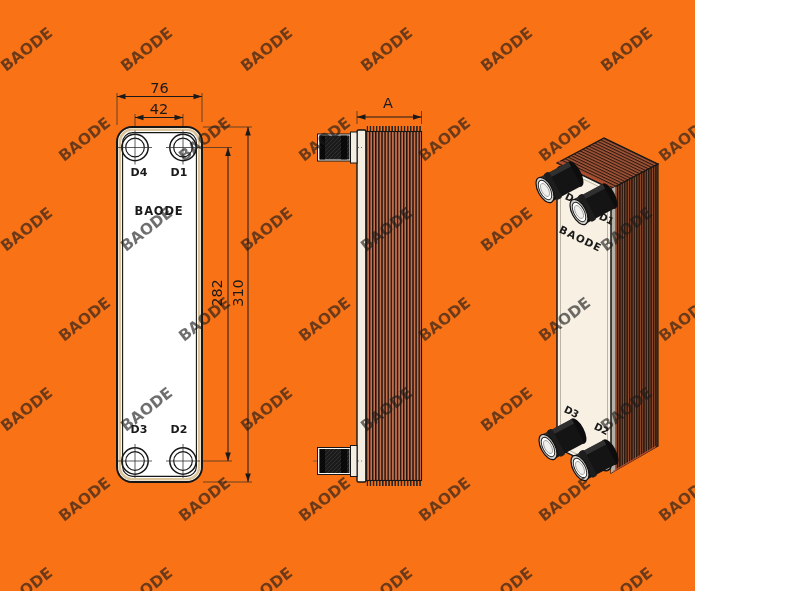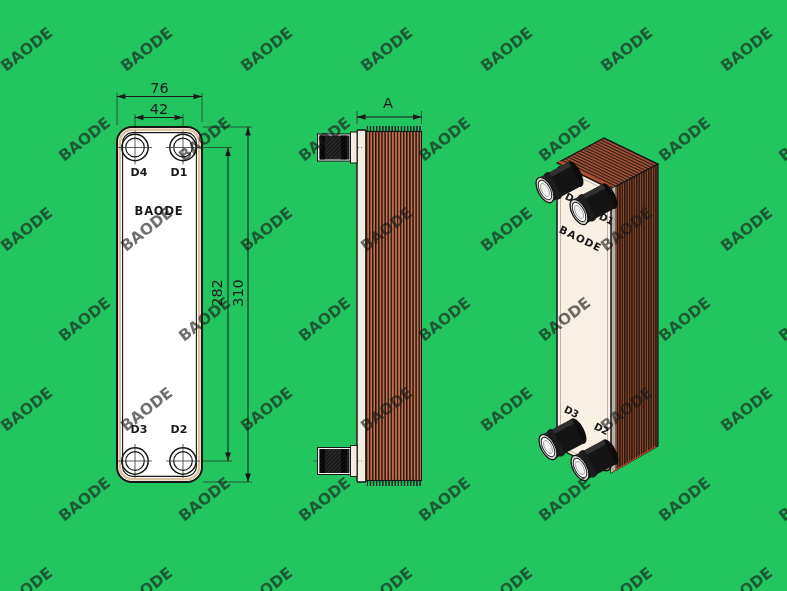--- a/index.html
+++ b/index.html
@@ -1,16 +1,16 @@
 <!DOCTYPE html>
 <html><head>
 <meta charset="utf-8">
 <style>
   html,body{margin:0;padding:0;background:#ffffff;}
-  .canvas{position:relative;width:787px;height:591px;background:#22c55e;overflow:hidden;
+  .canvas{position:relative;width:695px;height:591px;background:#f97316;overflow:hidden;
           font-family:"DejaVu Sans",sans-serif;}
   svg{position:absolute;inset:0;}
   text{font-family:"DejaVu Sans",sans-serif;fill:#1a1a1a;}
   .dimtxt{font-size:14.5px;}
   .lbl{font-size:11px;font-weight:bold;}
   .brandtxt{font-size:11.5px;font-weight:bold;letter-spacing:.8px;}
   .isolbl{font-size:10px;font-weight:bold;}
   .isobrand{font-size:10.5px;font-weight:bold;letter-spacing:1px;}
   .thin{stroke:#2a2a2a;stroke-width:.7;}
   .dim{stroke:#1a1a1a;stroke-width:1;}

